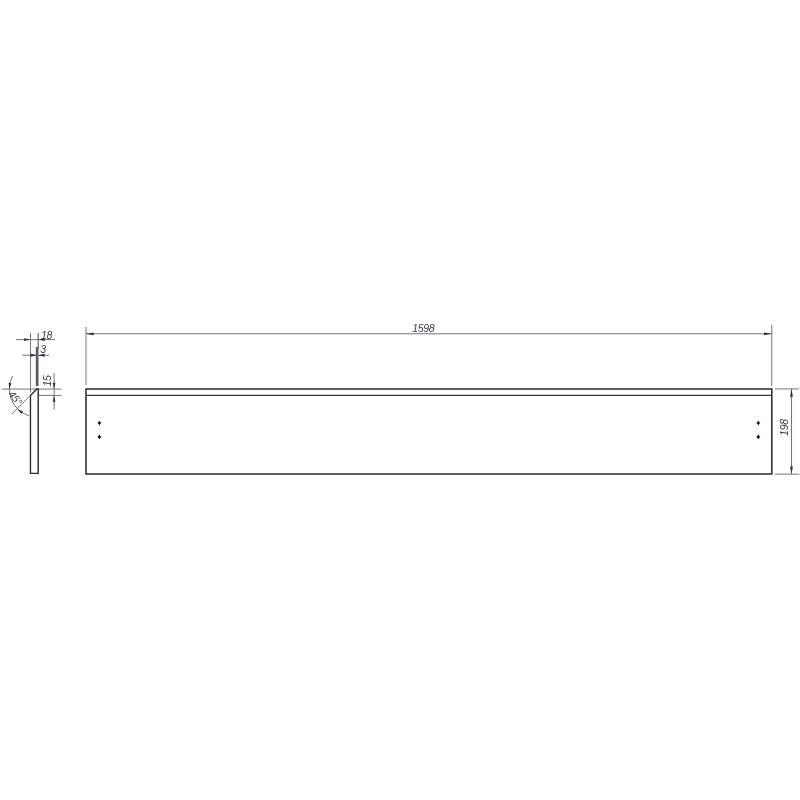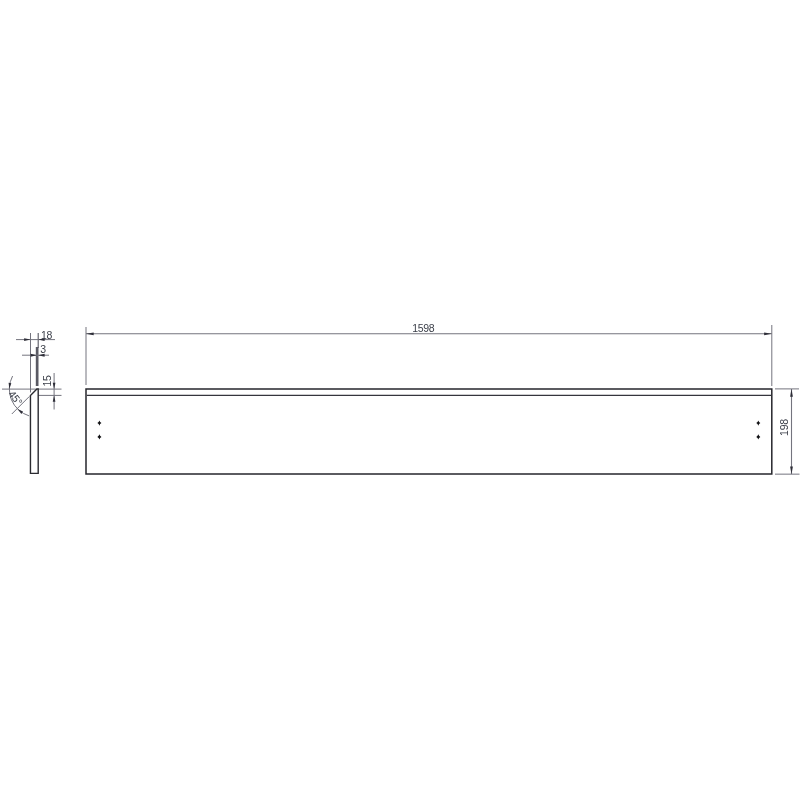--- a/index.html
+++ b/index.html
@@ -1,16 +1,16 @@
 <!DOCTYPE html>
 <html><head>
 <meta charset="utf-8">
 <style>
   html,body{margin:0;padding:0;background:#ffffff;}
-  .page{width:732px;height:800px;position:relative;background:#737373;}
+  .page{width:732px;height:800px;position:relative;background:#737373;font-style:italic;}
   text{font-family:"Liberation Sans",sans-serif;fill:#3a3e48;}
 </style>
 </head>
 <body>
 <div class="page">
 <svg width="800" height="800" viewBox="0 0 800 800" xmlns="http://www.w3.org/2000/svg">
 
   <rect x="0" y="0" width="800" height="800" fill="#ffffff"></rect>
 
   <line x1="30.5" y1="333" x2="30.5" y2="392.5" stroke="#74747e" stroke-width="1"></line>

